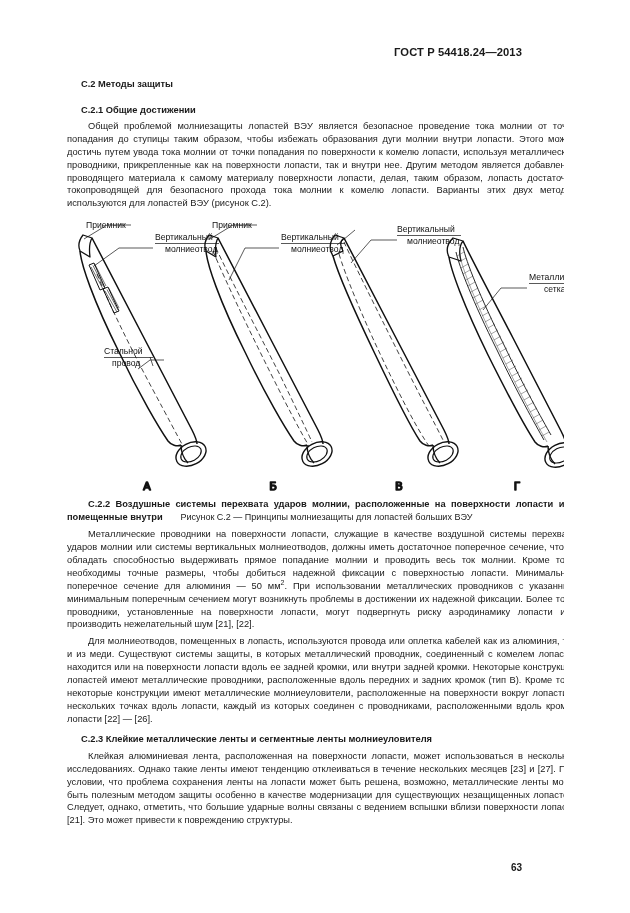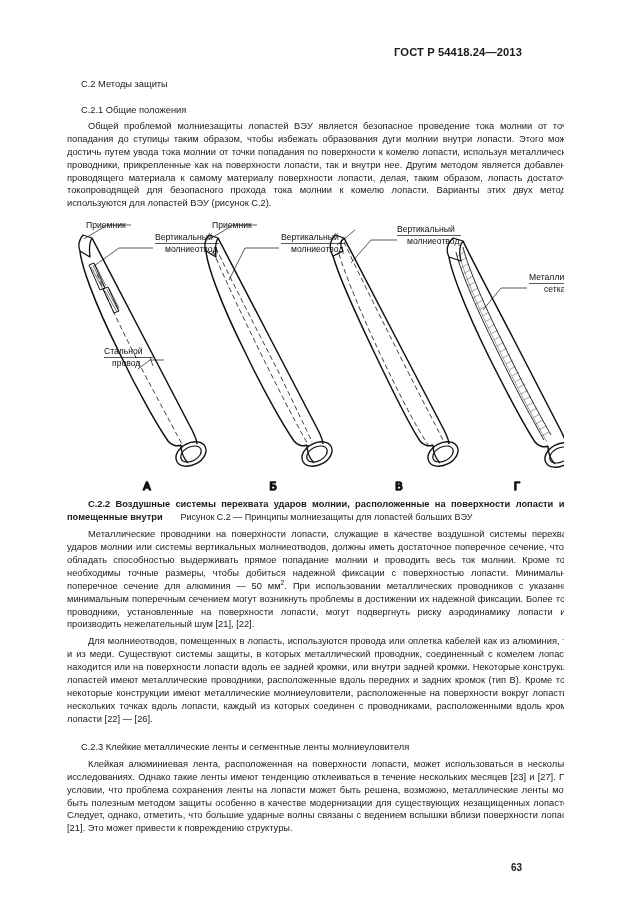--- a/index.html
+++ b/index.html
@@ -28,21 +28,21 @@
     white-space: nowrap;
   }
   .content {
     position: absolute;
     left: 67px;
     top: 78px;
     width: 509px;
   }
   h3.sec {
     font-size: 9.3px;
-    font-weight: normal;
+    font-weight: bold;
     margin: 0 0 0 14px;
     padding: 0;
     line-height: 1.35;
   }
   h3.sec.tight {
     margin-top: 13px;
   }
   .para {
     font-size: 9.3px;
     line-height: 1.385;
@@ -98,21 +98,21 @@
 <body>
 
 <div class="page">
 
   <div class="header">ГОСТ Р 54418.24—2013</div>
 
   <div class="content">
 
     <h3 class="sec">С.2 Методы защиты</h3>
 
-    <h3 class="sec tight">С.2.1 Общие положения</h3>
+    <h3 class="sec tight">С.2.1 Общие достижении</h3>
 
     <p class="para">Общей проблемой молниезащиты лопастей ВЭУ является безопасное проведение тока молнии от точки попадания до ступицы таким образом, чтобы избежать образования дуги молнии внутри лопасти. Этого можно достичь путем увода тока молнии от точки попадания по поверхности к комелю лопасти, используя металлические проводники, прикрепленные как на поверхности лопасти, так и внутри нее. Другим методом является добавление проводящего материала к самому материалу поверхности лопасти, делая, таким образом, лопасть достаточно токопроводящей для безопасного прохода тока молнии к комелю лопасти. Варианты этих двух методов используются для лопастей ВЭУ (рисунок С.2).</p>
 
     <div class="figure">
       <svg width="509" height="280" viewBox="0 0 509 280" xmlns="http://www.w3.org/2000/svg">
         <defs>
           <pattern id="mesh" width="4" height="4" patternUnits="userSpaceOnUse">
             <path d="M0 0 H4 M0 0 V4" stroke="#333" stroke-width="0.5" fill="none"></path>
           </pattern>
         </defs>
@@ -232,21 +232,21 @@
 
       <div class="fig-caption">Рисунок С.2 — Принципы молниезащиты для лопастей больших ВЭУ</div>
     </div>
 
     <p class="sec-block" style="">С.2.2 Воздушные системы перехвата ударов молнии, расположенные на поверхности лопасти или помещенные внутри</p>
 
     <p class="para"><span>Металлические проводники на поверхности лопасти, служащие в качестве воздушной системы перехвата ударов молнии или системы вертикальных молниеотводов, должны иметь достаточное поперечное сечение, чтобы обладать способностью выдерживать прямое попадание молнии и проводить весь ток молнии. Кроме того, необходимы точные размеры, чтобы добиться надежной фиксации с поверхностью лопасти. Минимальное поперечное сечение для алюминия — 50 мм</span><sup>2</sup><span>. При использовании металлических проводников с указанным минимальным поперечным сечением могут возникнуть проблемы в достижении их надежной фиксации. Более того, проводники, установленные на поверхности лопасти, могут подвергнуть риску аэродинамику лопасти или производить нежелательный шум [21], [22].</span></p>
 
     <p class="para">Для молниеотводов, помещенных в лопасть, используются провода или оплетка кабелей как из алюминия, так и из меди. Существуют системы защиты, в которых металлический проводник, соединенный с комелем лопасти, находится или на поверхности лопасти вдоль ее задней кромки, или внутри задней кромки. Некоторые конструкции лопастей имеют металлические проводники, расположенные вдоль передних и задних кромок (тип В). Кроме того, некоторые конструкции имеют металлические молниеуловители, расположенные на поверхности вокруг лопасти в нескольких точках вдоль лопасти, каждый из которых соединен с проводниками, расположенными вдоль кромок лопасти [22] — [26].</p>
 
-    <h3 class="sec" style="margin-top:16px;">С.2.3 Клейкие металлические ленты и сегментные ленты молниеуловителя</h3>
+    <h3 class="sec" style="margin-top:8px;">С.2.3 Клейкие металлические ленты и сегментные ленты молниеуловителя</h3>
 
     <p class="para">Клейкая алюминиевая лента, расположенная на поверхности лопасти, может использоваться в нескольких исследованиях. Однако такие ленты имеют тенденцию отклеиваться в течение нескольких месяцев [23] и [27]. При условии, что  проблема сохранения ленты на лопасти может быть решена, возможно, металлические ленты могут быть полезным методом защиты особенно в качестве модернизации для существующих незащищенных лопастей. Следует, однако, отметить, что большие ударные волны связаны с ведением вспышки вблизи поверхности лопасти [21]. Это может привести к повреждению структуры.</p>
 
   </div>
 
   <div class="page-number">63</div>
 
 </div>
 
 </body></html>

